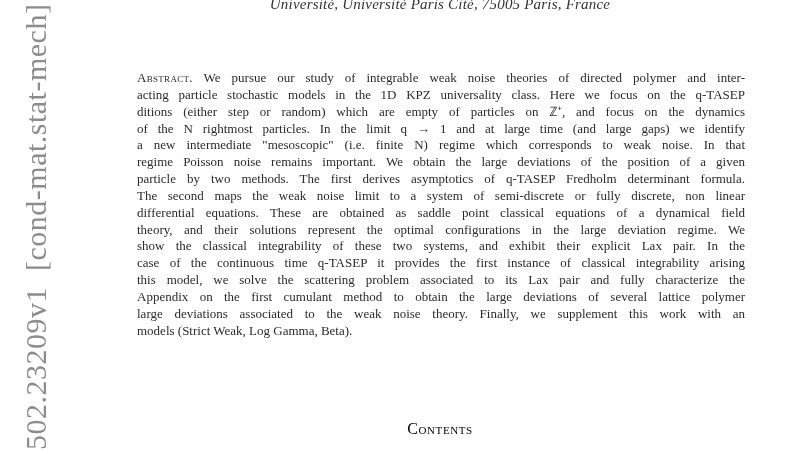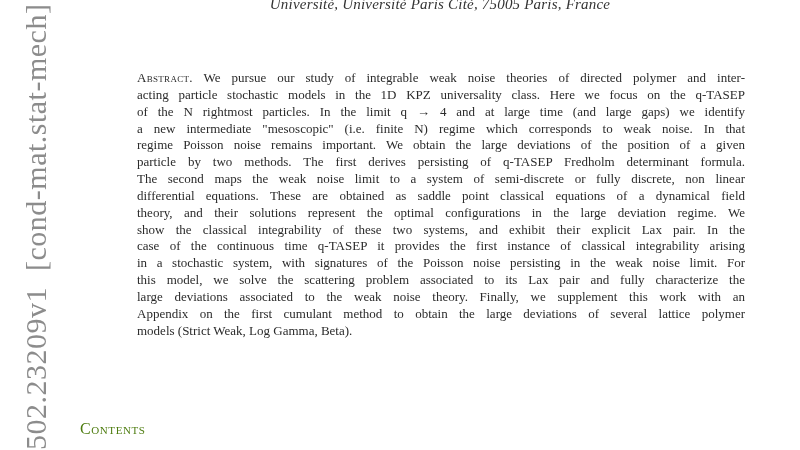--- a/index.html
+++ b/index.html
@@ -66,50 +66,51 @@
     }
     .abstract-heading {
       font-variant: small-caps;
       letter-spacing: 0.3px;
     }
     .contents-heading {
       position: absolute;
       left: 0;
       width: 800px;
       top: 420px;
+      text-align: center;
       padding-left: 80px;
       box-sizing: border-box;
       font-family: "Liberation Serif", serif;
       font-variant: small-caps;
       font-size: 16px;
       letter-spacing: 0.6px;
-      color: #4d7c0f;
+      color: #000000;
     }
   </style>
 </head>
 <body>
 
 <div class="affiliation">Université, Université Paris Cité, 75005 Paris, France</div>
 
 <div class="arxiv-stamp">
   <span>502.23209v1</span><span class="gap"></span><span>[cond-mat.stat-mech]</span>
 </div>
 
 <div class="abstract">
   <span class="line"><span class="abstract-heading">Abstract.</span> <span>We pursue our study of integrable weak noise theories of directed polymer and inter-</span></span>
   <span class="line">acting particle stochastic models in the 1D KPZ universality class. Here we focus on the q-TASEP</span>
-  <span class="line">of the N rightmost particles. In the limit q → 4 and at large time (and large gaps) we identify</span>
+  <span class="line">ditions (either step or random) which are empty of particles on ℤ⁺, and focus on the dynamics</span>
+  <span class="line">of the N rightmost particles. In the limit q → 1 and at large time (and large gaps) we identify</span>
   <span class="line">a new intermediate "mesoscopic" (i.e. finite N) regime which corresponds to weak noise. In that</span>
   <span class="line">regime Poisson noise remains important. We obtain the large deviations of the position of a given</span>
-  <span class="line">particle by two methods. The first derives persisting of q-TASEP Fredholm determinant formula.</span>
+  <span class="line">particle by two methods. The first derives asymptotics of q-TASEP Fredholm determinant formula.</span>
   <span class="line">The second maps the weak noise limit to a system of semi-discrete or fully discrete, non linear</span>
   <span class="line">differential equations. These are obtained as saddle point classical equations of a dynamical field</span>
   <span class="line">theory, and their solutions represent the optimal configurations in the large deviation regime. We</span>
   <span class="line">show the classical integrability of these two systems, and exhibit their explicit Lax pair. In the</span>
   <span class="line">case of the continuous time q-TASEP it provides the first instance of classical integrability arising</span>
-  <span class="line">in a stochastic system, with signatures of the Poisson noise persisting in the weak noise limit. For</span>
   <span class="line">this model, we solve the scattering problem associated to its Lax pair and fully characterize the</span>
+  <span class="line">Appendix on the first cumulant method to obtain the large deviations of several lattice polymer</span>
   <span class="line">large deviations associated to the weak noise theory. Finally, we supplement this work with an</span>
-  <span class="line">Appendix on the first cumulant method to obtain the large deviations of several lattice polymer</span>
   <span class="line last">models (Strict Weak, Log Gamma, Beta).</span>
 </div>
 
 <div class="contents-heading">Contents</div>
 
 </body></html>

